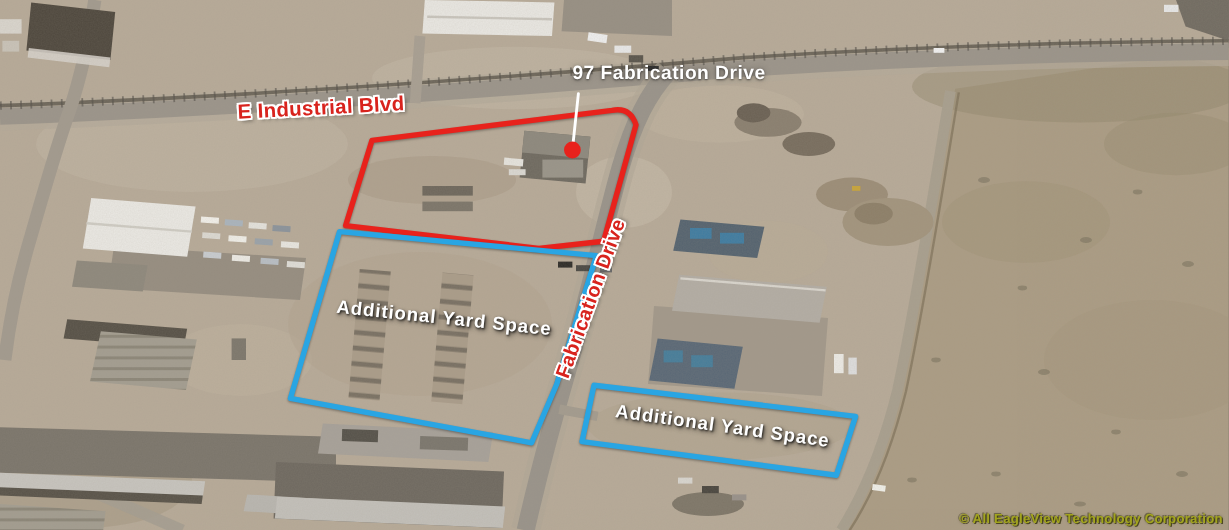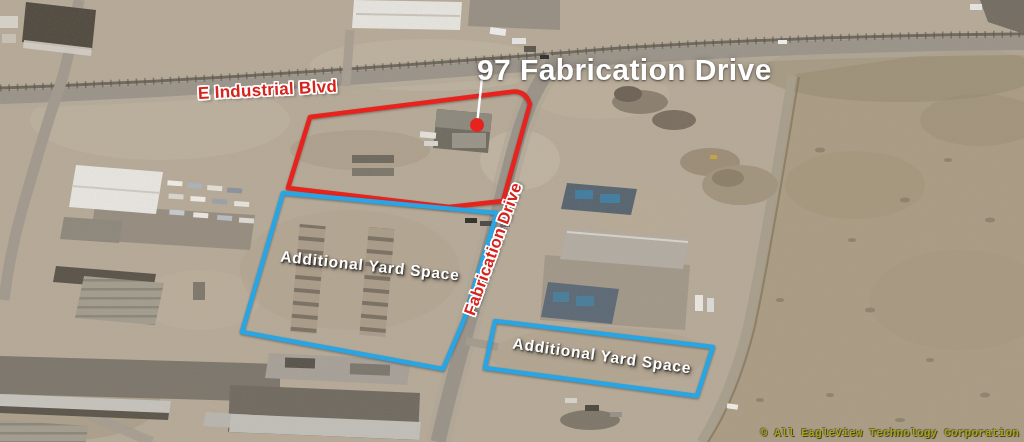--- a/index.html
+++ b/index.html
@@ -4,21 +4,21 @@
 <style>
   html,body{margin:0;padding:0;background:#222;}
   .stage{
     position:relative;width:1024px;height:442px;overflow:hidden;
     font-family:"Liberation Sans","DejaVu Sans",sans-serif;
     user-select:none;
   }
   .stage svg{position:absolute;left:0;top:0;display:block;}
   .label{position:absolute;white-space:nowrap;font-weight:bold;}
   .property-title{
-    left:477px;top:53px;font-size:30px;letter-spacing:.4px;
+    left:477px;top:53px;font-size:16px;letter-spacing:.4px;
     color:var(--title-text,#fff);
     text-shadow:0 1px 2px rgba(0,0,0,.55),0 0 6px rgba(0,0,0,.28);
   }
   .street{
     color:var(--street-label-text,#d8231d);font-size:17px;letter-spacing:.3px;
     text-shadow:
       -1.5px -1.5px 0 #fff, 1.5px -1.5px 0 #fff,
       -1.5px  1.5px 0 #fff, 1.5px  1.5px 0 #fff,
        0 -1.5px 0 #fff, 0 1.5px 0 #fff,
       -1.5px 0 0 #fff, 1.5px 0 0 #fff,
@@ -32,21 +32,20 @@
   .yard{
     color:var(--yard-label-text,#fff);font-size:15.5px;letter-spacing:.8px;
     text-shadow:1px 1px 2px rgba(0,0,0,.8),2px 2px 4px rgba(0,0,0,.45);
   }
   .yard-left{left:370px;top:266px;transform:translate(-50%,-50%) rotate(6deg);}
   .yard-right{left:602px;top:356px;transform:translate(-50%,-50%) rotate(8deg);}
   .copyright{
     position:absolute;right:5px;bottom:3px;font-size:11px;font-weight:bold;
     color:var(--copyright-text,#a3a51e);letter-spacing:.2px;
     text-shadow:1px 1px 0 rgba(50,48,10,.75),-1px -1px 0 rgba(50,48,10,.4),0 0 2px rgba(40,40,10,.6);
-    font-family:Liberation Mono, monospace;
   }
   .outline{fill:none;stroke-width:4.5;stroke-linejoin:round;stroke-linecap:round;
     filter:drop-shadow(0 1.5px 1px rgba(0,0,0,.35));}
   .outline-red{stroke:var(--primary-parcel-outline,#e8221c);}
   .outline-blue{stroke:var(--yard-parcel-outline,#29a5e3);}
 </style>
 </head>
 <body>
 
 <div class="stage">

